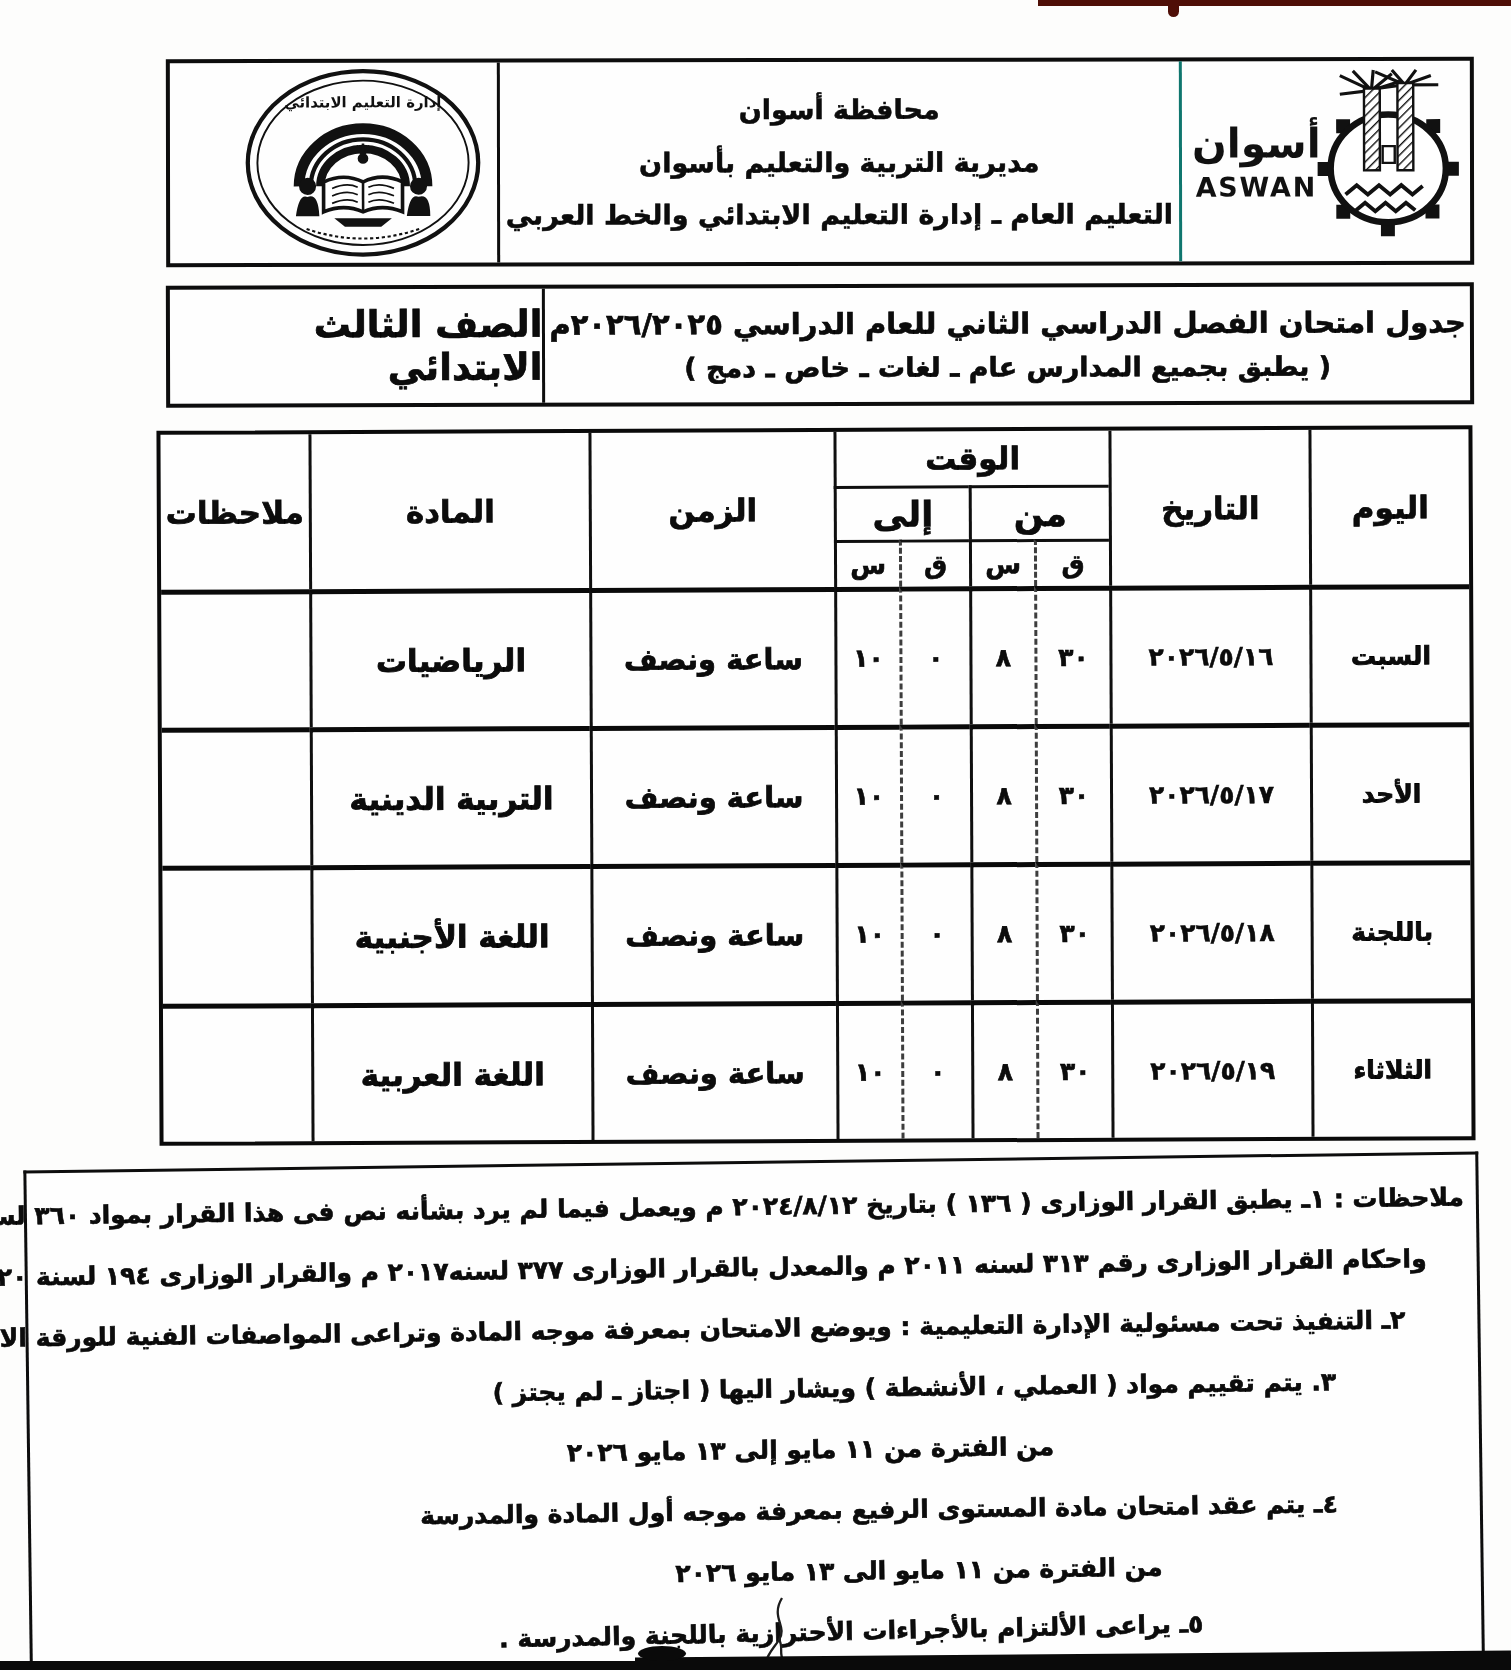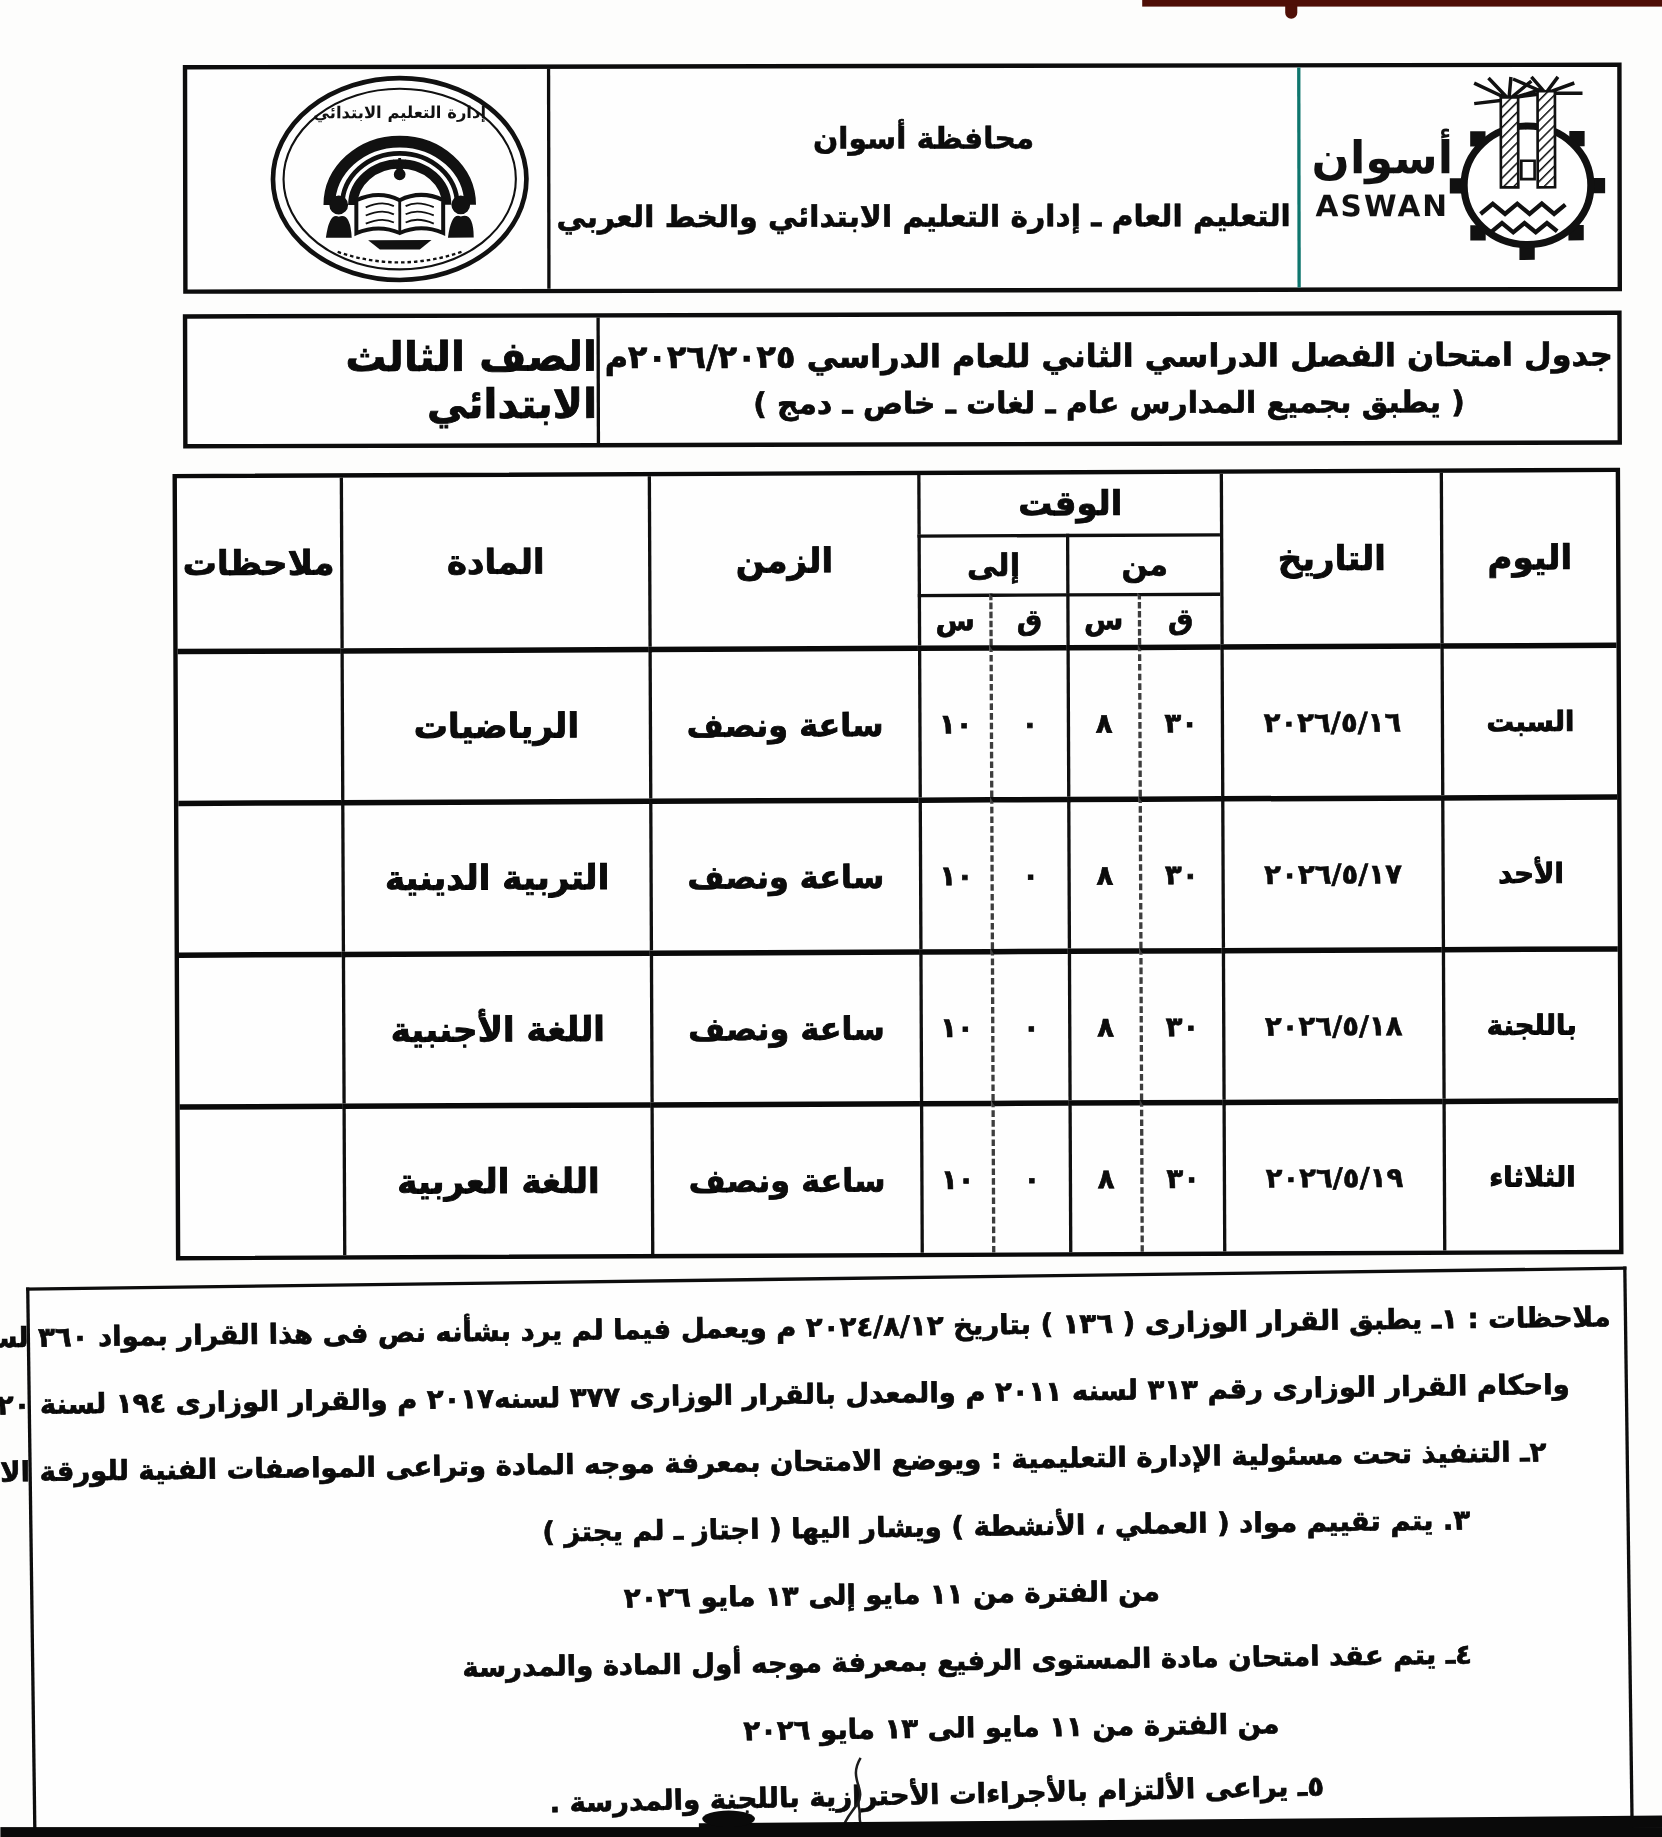--- a/index.html
+++ b/index.html
@@ -61,21 +61,21 @@
   .exam-table th, .exam-table td {
     border-left: 3px solid #0f0f0f;
     text-align: center; vertical-align: middle;
     overflow: hidden; white-space: nowrap;
   }
   .exam-table .edge { border-left: 0; }
   .exam-table thead tr.r2 th, .exam-table thead tr.r3 th { border-top: 3px solid #0f0f0f; }
   .exam-table tbody td { border-top: 5px solid #0a0a0a; }
   .exam-table .dash { border-left: 3px dashed #3d3d3d; }
   .h-main { font-size: 31px; -webkit-text-stroke: 0.7px #000; }
-  .h-sub  { font-size: 28px; -webkit-text-stroke: 0.6px #000; }
+  .h-sub  { font-size: 35px; -webkit-text-stroke: 0.6px #000; }
   .h-sq   { font-size: 26px; -webkit-text-stroke: 0.6px #000; }
   tr.r1 { height: 54px; } tr.r2 { height: 54px; } tr.r3 { height: 47px; }
   .exam-table tbody tr { height: 138px; }
   .c-day  { font-size: 25px; -webkit-text-stroke: 0.8px #000; }
   .c-date { font-size: 25px; -webkit-text-stroke: 0.5px #000; }
   .c-num  { font-size: 25px; -webkit-text-stroke: 0.6px #000; }
   .c-dur  { font-size: 29px; -webkit-text-stroke: 0.7px #000; }
   .c-subj { font-size: 31px; -webkit-text-stroke: 0.8px #000; }
 
   
@@ -138,20 +138,21 @@
         <path d="M176,136 l12,-10 l12,10 l12,-10 l12,10 l12,-10 l12,10 l11,-9"></path>
         <path d="M186,154 l11,-9 l11,9 l11,-9 l11,9 l11,-9 l10,8"></path>
       </g>
       <text x="80" y="96" font-size="44" text-anchor="middle">أسوان</text>
       <text x="80" y="138" font-size="29" text-anchor="middle" letter-spacing="2">ASWAN</text>
     </svg>
   </div>
 
   <div class="header-cell cell-org">
     <div class="org-line">محافظة أسوان</div>
+    <div class="org-line">مديرية التربية والتعليم بأسوان</div>
     <div class="org-line">التعليم العام ـ إدارة التعليم الابتدائي والخط العربي</div>
   </div>
 
   <div class="header-cell cell-seal">
     <svg class="seal-svg" viewBox="0 0 230 180">
       <ellipse cx="115" cy="90" rx="108" ry="86" fill="none" stroke="#111" stroke-width="4"></ellipse>
       <ellipse cx="115" cy="90" rx="99" ry="77" fill="none" stroke="#111" stroke-width="1.8"></ellipse>
       <text x="115" y="38" font-size="14" text-anchor="middle">إدارة التعليم الابتدائي</text>
       <g fill="none" stroke="#111">
         <path d="M55,112 A60,54 0 0 1 175,112" stroke-width="10"></path>

